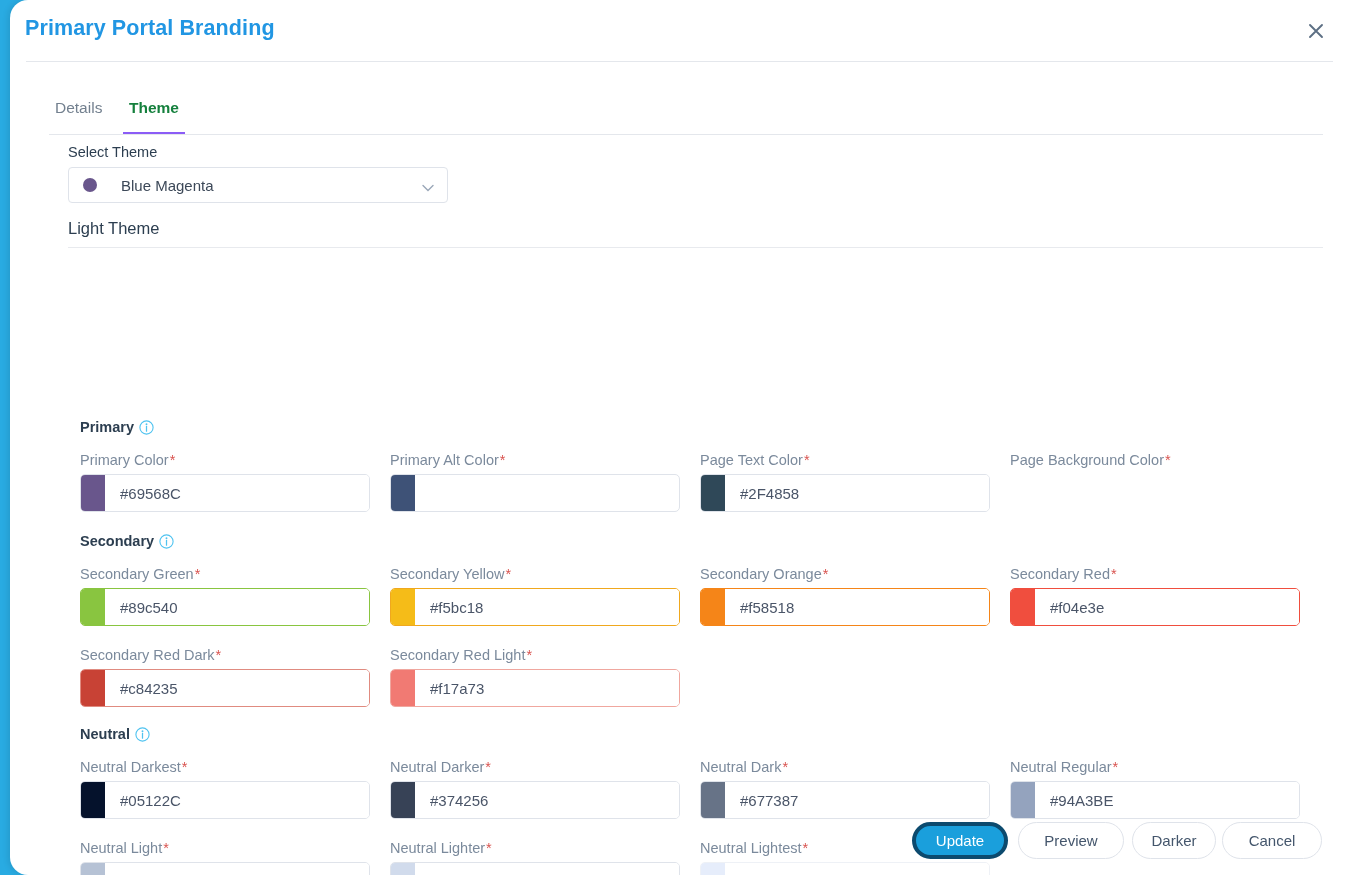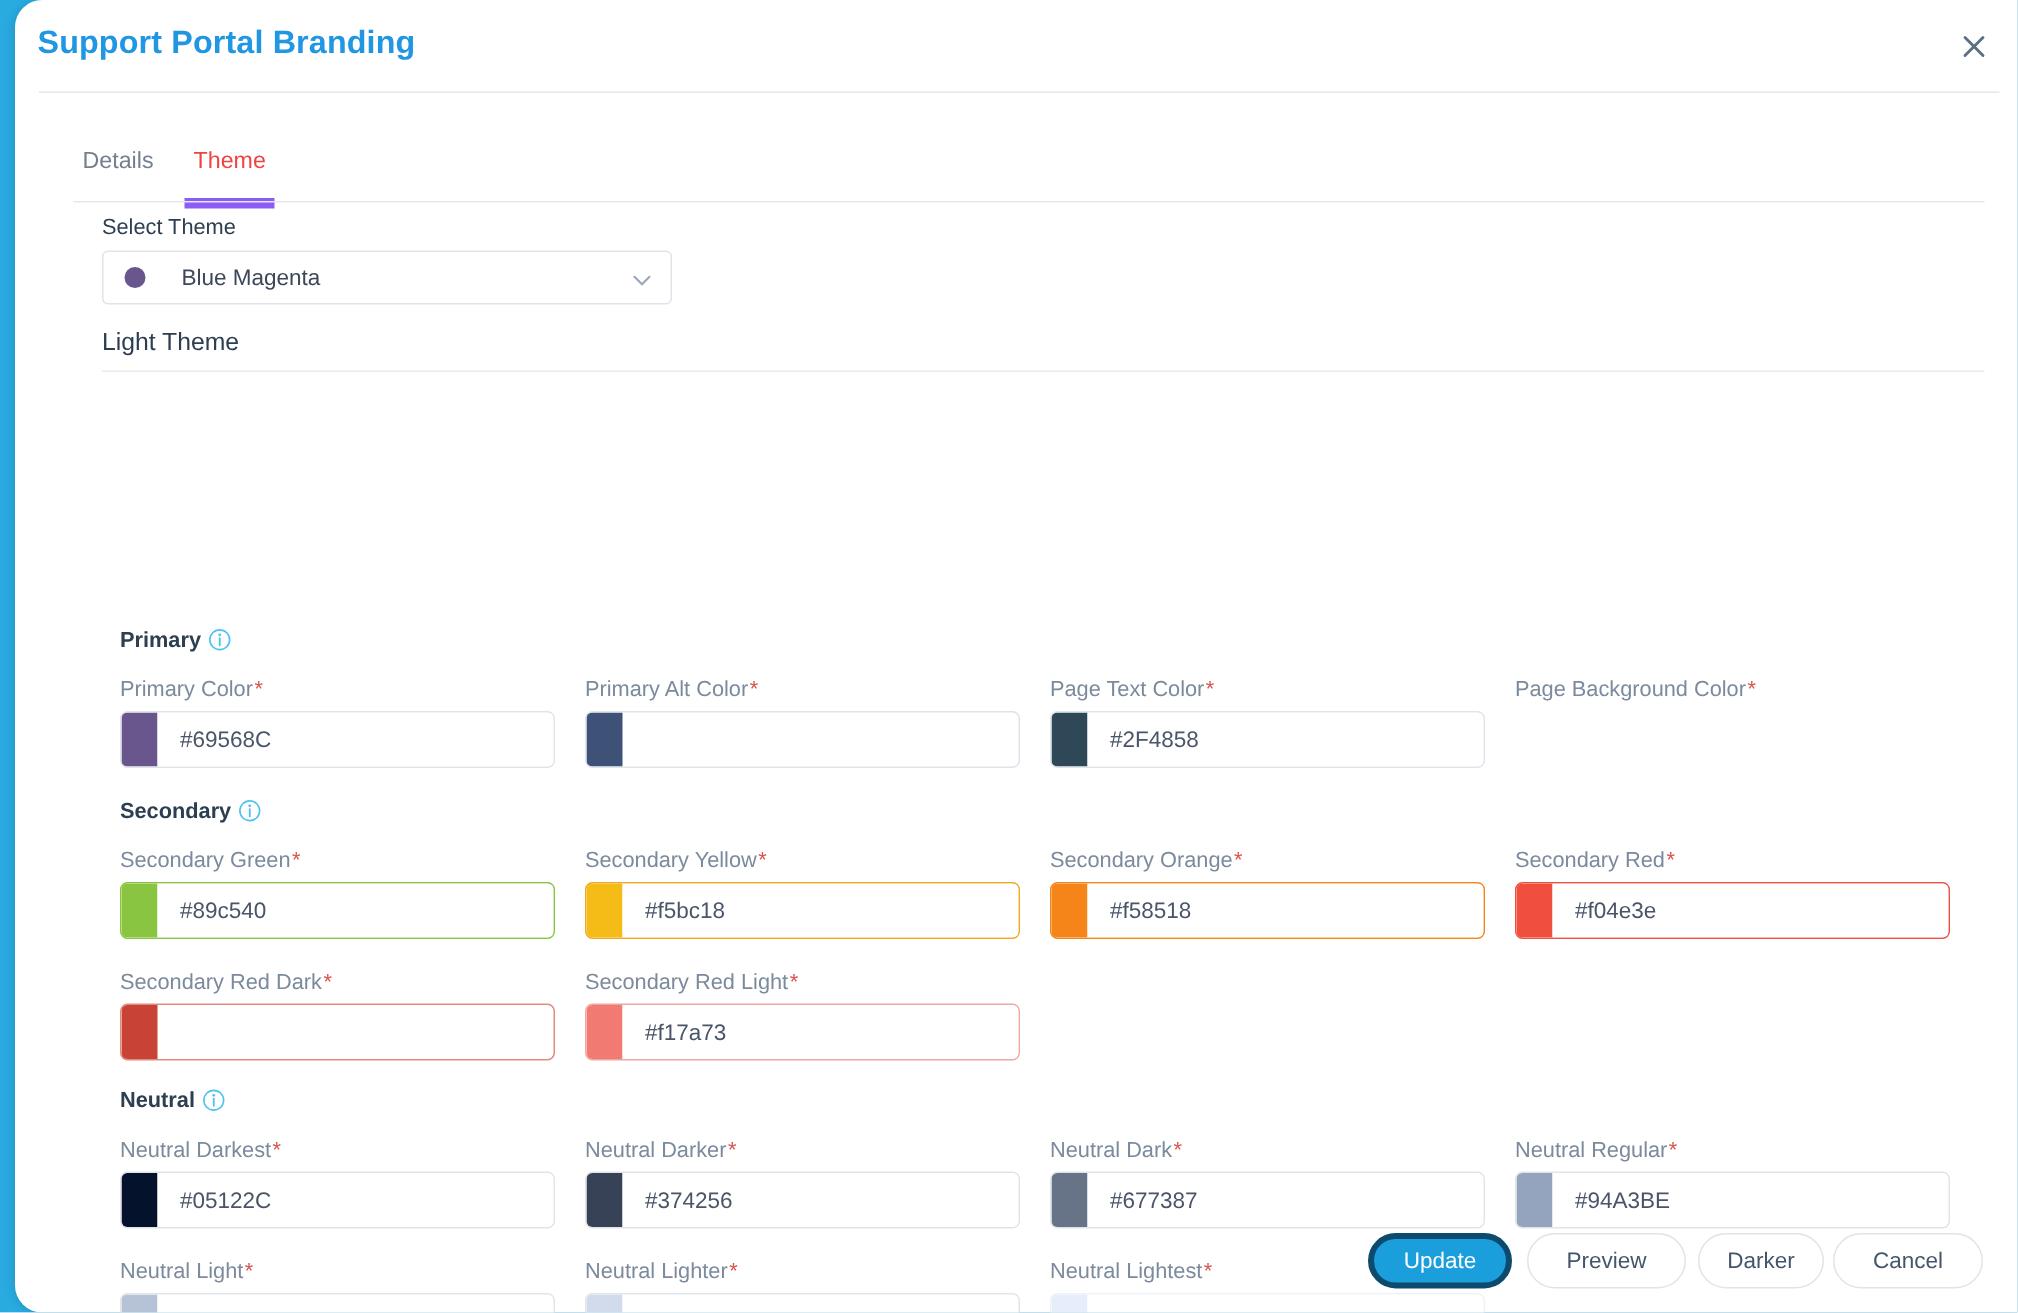--- a/index.html
+++ b/index.html
@@ -68,23 +68,23 @@
     position: absolute;
     top: 36px;
     font-size: 15.5px;
     color: #73808f;
     cursor: pointer;
     padding-bottom: 15px;
     background: none; border: none;
     font-family: inherit;
   }
   .tab.active {
-    color: #ef4444;
-    font-weight: normal;
-    border-bottom: 7px solid #8b5cf6;
+    color: #15803d;
+    font-weight: bold;
+    border-bottom: 3px solid #8b5cf6;
   }
   #tab-details { left: 39px; }
   #tab-theme   { left: 113px; }
   .tabs-rule {
     position: absolute;
     left: 39px; right: 22px; top: 72px;
     height: 1px;
     background: #e4e7ec;
   }
 
@@ -238,21 +238,21 @@
   #btn-reset   { left: 1122px; width: 84px; }
   #btn-cancel  { left: 1212px; width: 100px; }
 </style>
 </head>
 <body>
 
 <div id="modal-wrap" style="background: rgb(41, 171, 226);">
   <div id="modal-panel">
 
     <div class="modal-header">
-      <div class="modal-title">Support Portal Branding</div>
+      <div class="modal-title">Primary Portal Branding</div>
       <button class="close-icon-btn">
         <span>
           <svg width="20" height="20" viewBox="0 0 20 20">
             <path d="M4 4 L16 16 M16 4 L4 16" stroke="#5d6f84" stroke-width="1.9" stroke-linecap="round" fill="none"></path>
           </svg>
         </span>
       </button>
       <div class="header-rule"></div>
     </div>
 
@@ -341,20 +341,21 @@
               <span class="cf-label">Secondary Red<span class="cf-req">*</span></span>
               <div class="cf-input-wrap" style="border-color: rgb(240, 78, 62);">
                 <div class="cf-swatch" style="background: rgb(240, 78, 62);"></div>
                 <div class="cf-value">#f04e3e</div>
               </div>
             </div>
             <div class="color-field col0" style="top: 114px;">
               <span class="cf-label">Secondary Red Dark<span class="cf-req">*</span></span>
               <div class="cf-input-wrap" style="border-color: rgb(224, 139, 128);">
                 <div class="cf-swatch" style="background: rgb(200, 66, 53);"></div>
+                <div class="cf-value">#c84235</div>
               </div>
             </div>
             <div class="color-field col1" style="top: 114px;">
               <span class="cf-label">Secondary Red Light<span class="cf-req">*</span></span>
               <div class="cf-input-wrap" style="border-color: rgb(240, 167, 159);">
                 <div class="cf-swatch" style="background: rgb(241, 122, 115);"></div>
                 <div class="cf-value">#f17a73</div>
               </div>
             </div>
           </div>

